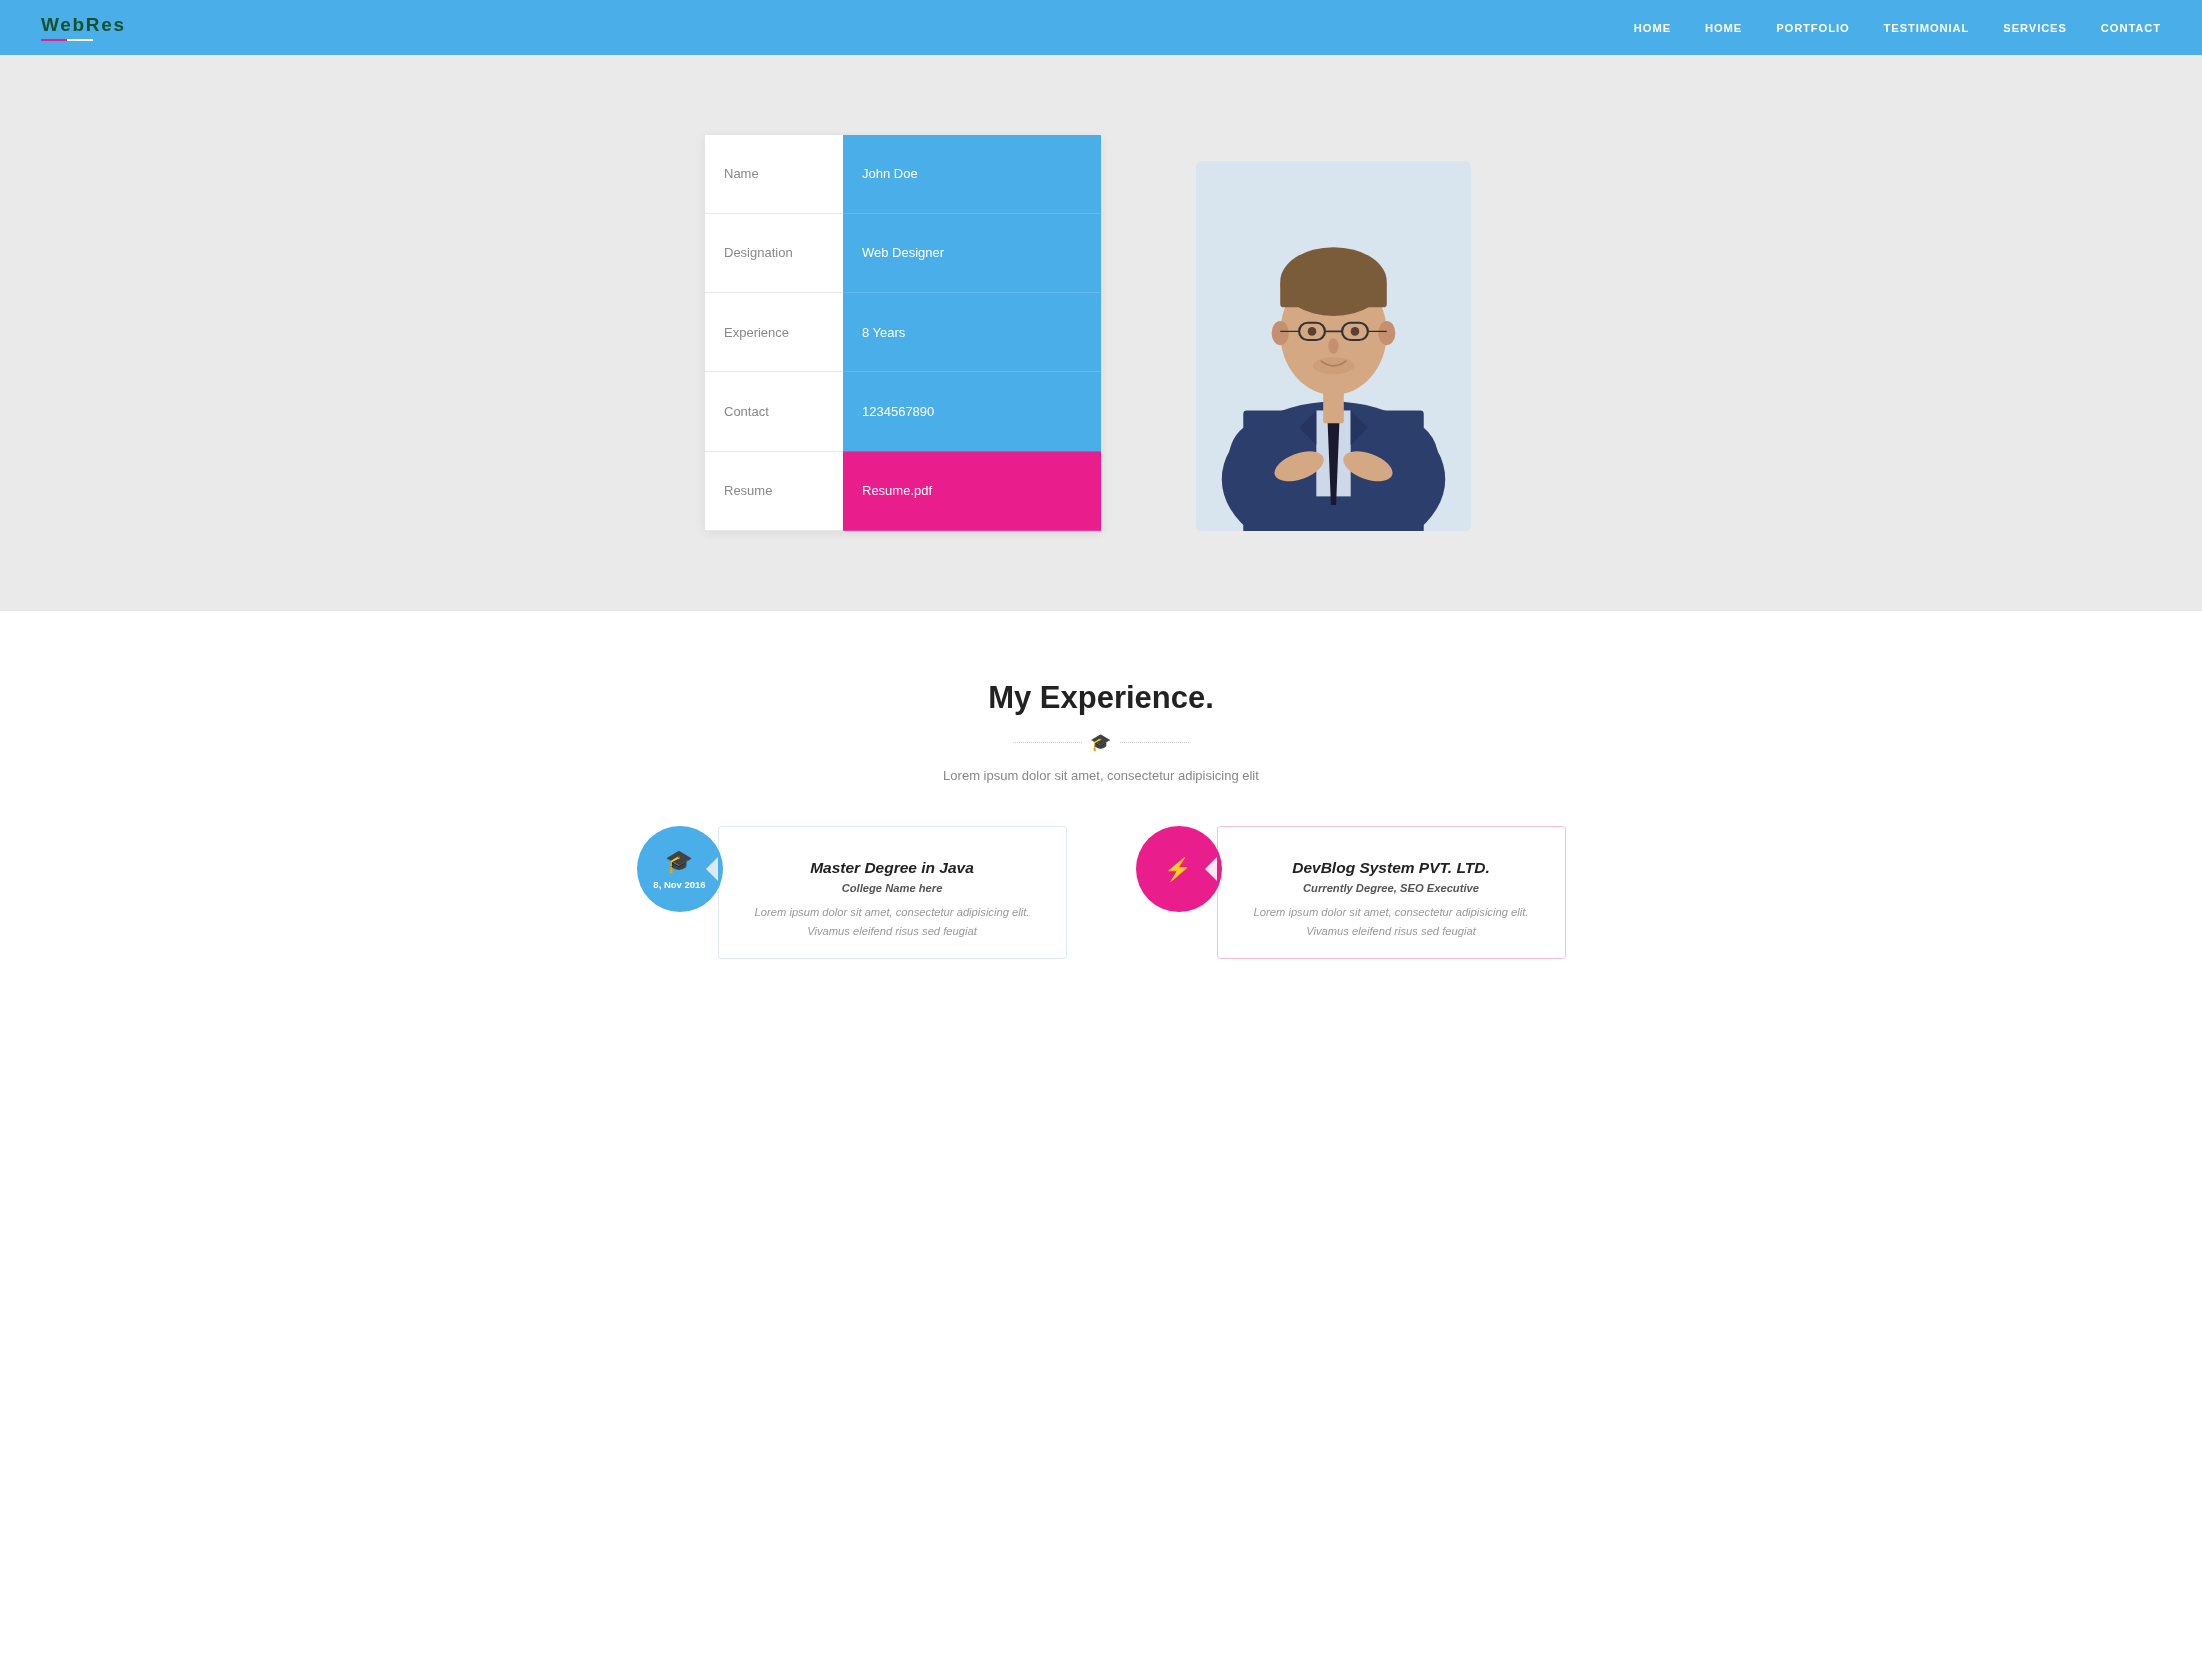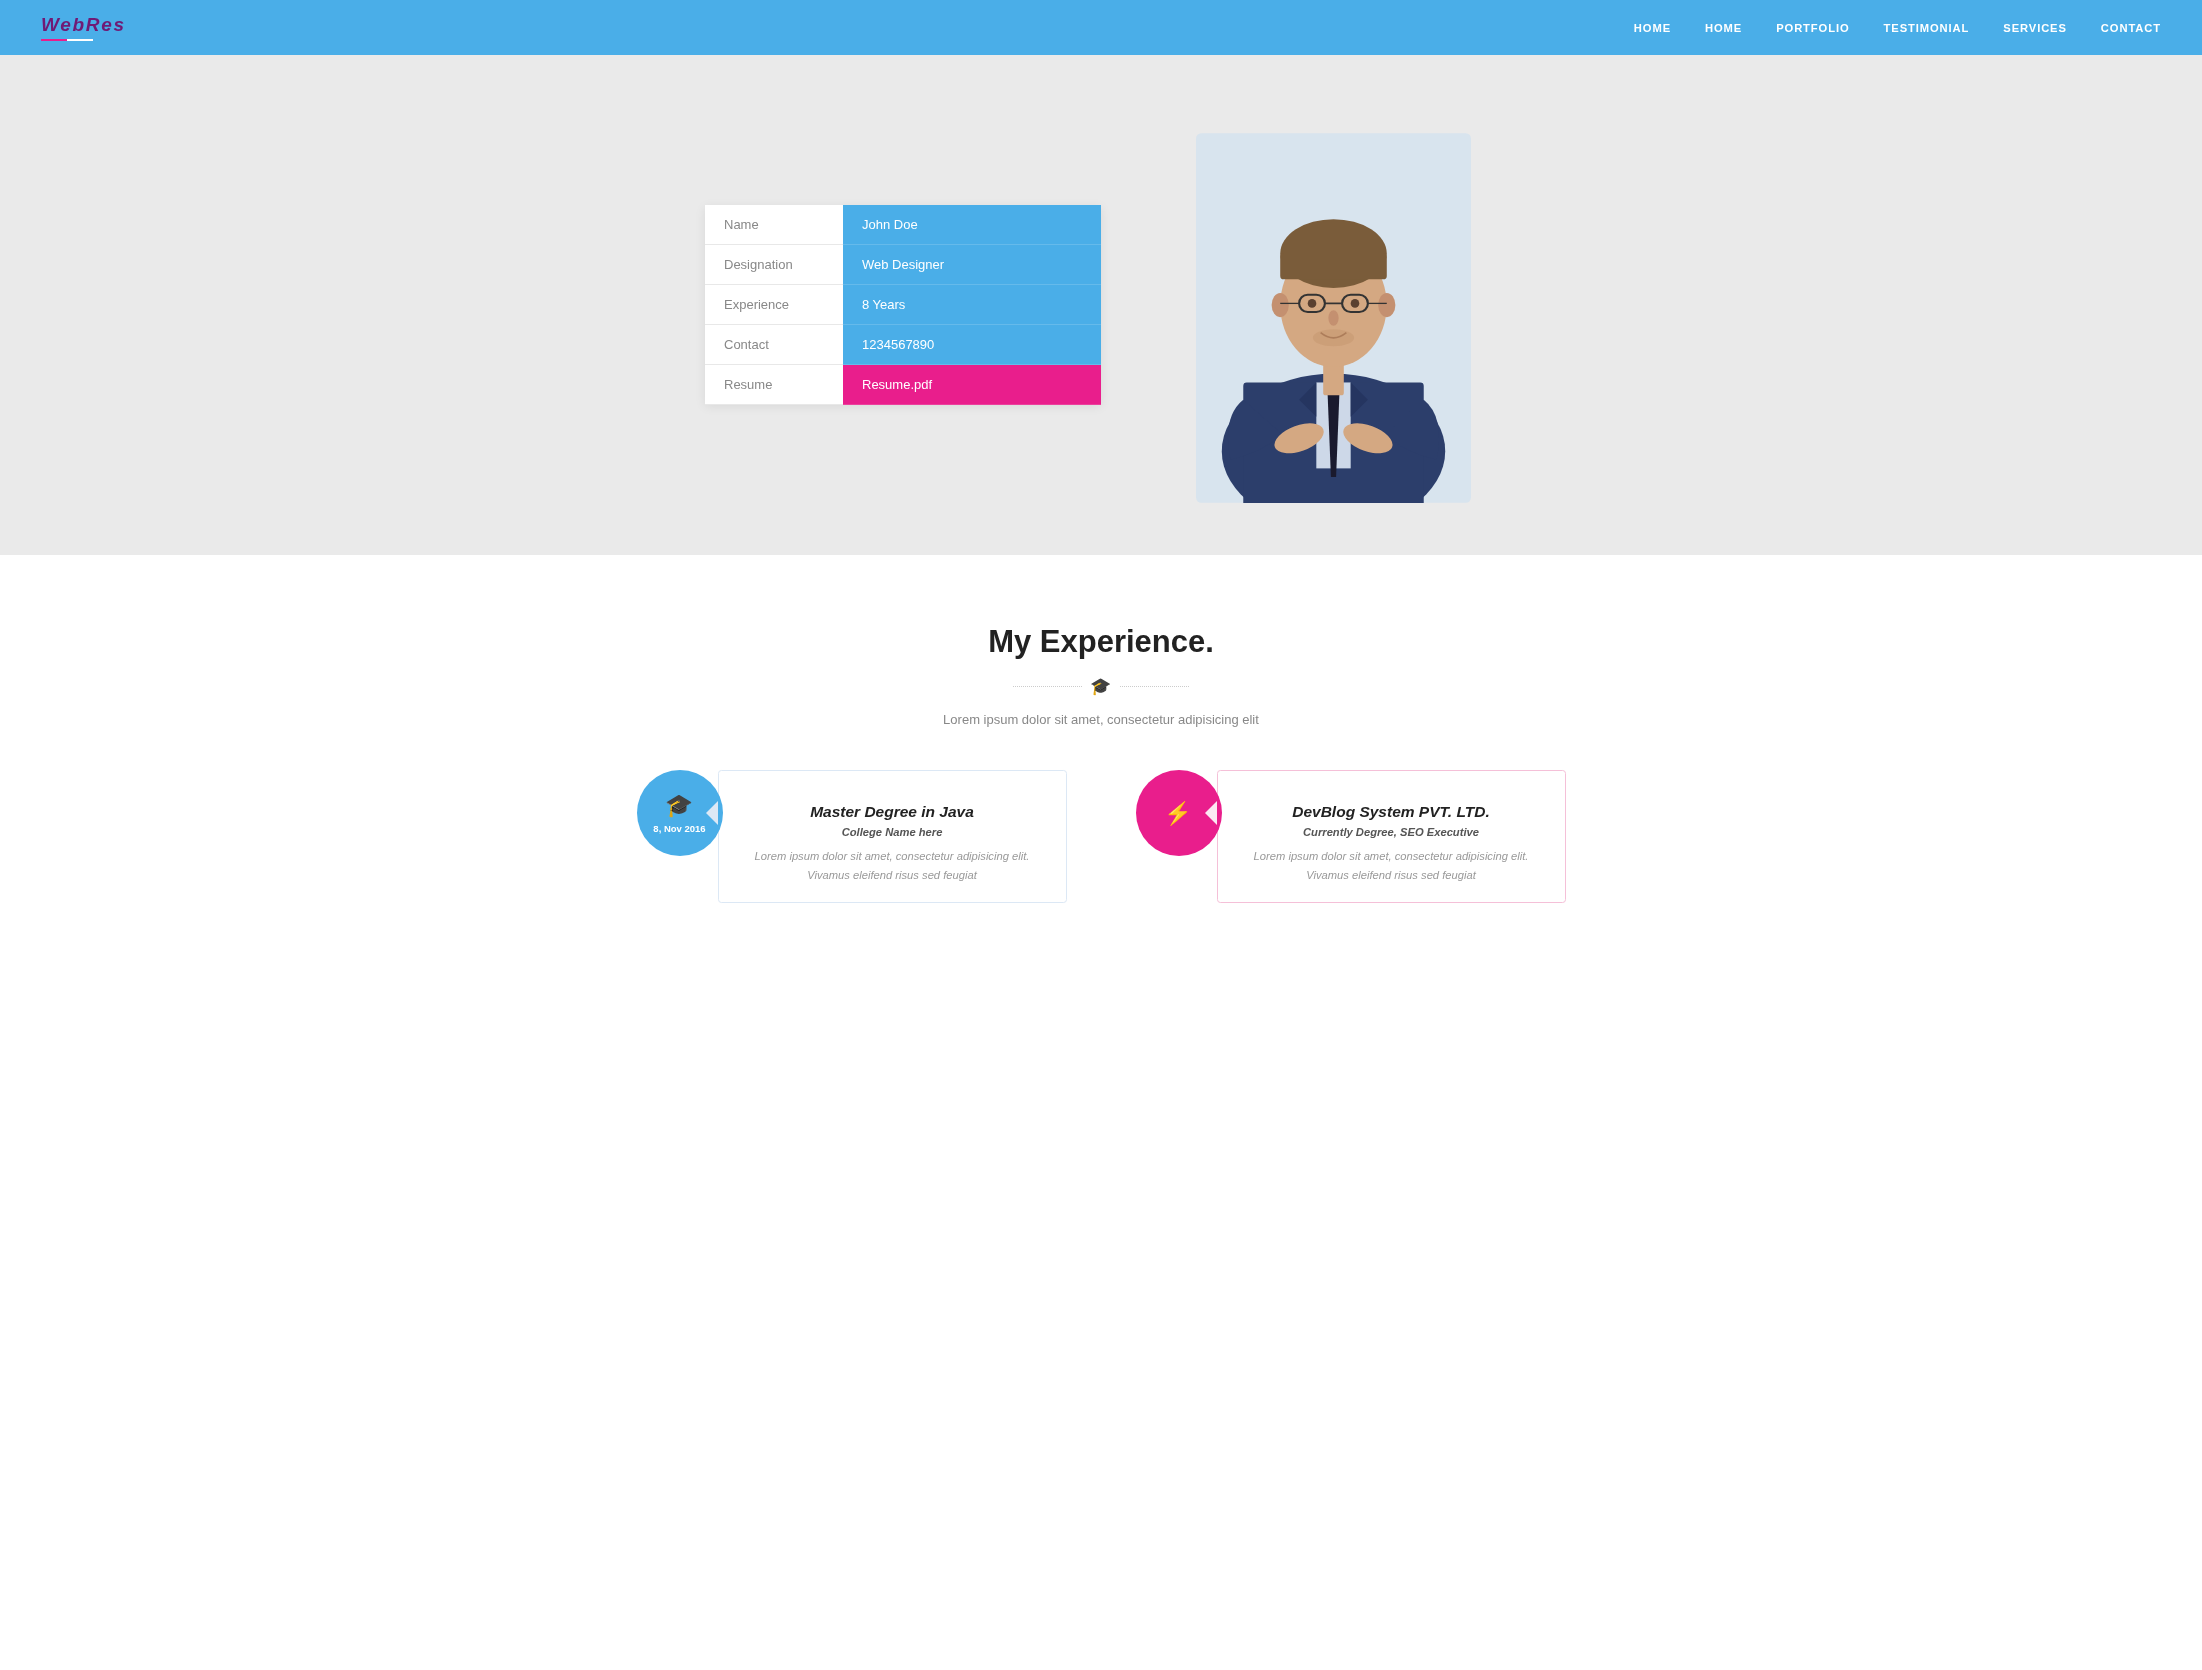--- a/index.html
+++ b/index.html
@@ -10,25 +10,24 @@
       background: #4aaee8;
       display: flex;
       align-items: center;
       justify-content: space-between;
       padding: 0 41px;
       height: 55px;
       position: relative;
       z-index: 10;
     }
     .logo-text {
-      color: #701a75;
+      color: #14532d;
       font-size: 19px;
       font-weight: bold;
       letter-spacing: 1.7px;
-      font-style: italic;
     }
     .logo-underline {
       width: 52px;
       height: 2.6px;
       background: linear-gradient(to right, #e91e8c 50%, #fff 50%);
       margin-top: 2.6px;
     }
     .nav-links {
       display: flex;
       gap: 34px;
@@ -47,25 +46,24 @@
       background: #eaeaea;
       min-height: 465px;
       display: flex;
       align-items: center;
       justify-content: center;
       position: relative;
       overflow: hidden;
     }
     .hero-content {
       display: flex;
-      align-items: center;
       justify-content: center;
       width: 100%;
       max-width: 1032px;
-      padding: 52px 34px;
+      padding: 80px 34px;
       gap: 69px;
     }
 
     
     .info-table {
       border-collapse: collapse;
       min-width: 396px;
       box-shadow: 0 1.7px 10.3px rgba(0,0,0,0.08);
     }
     .info-table tr td {

